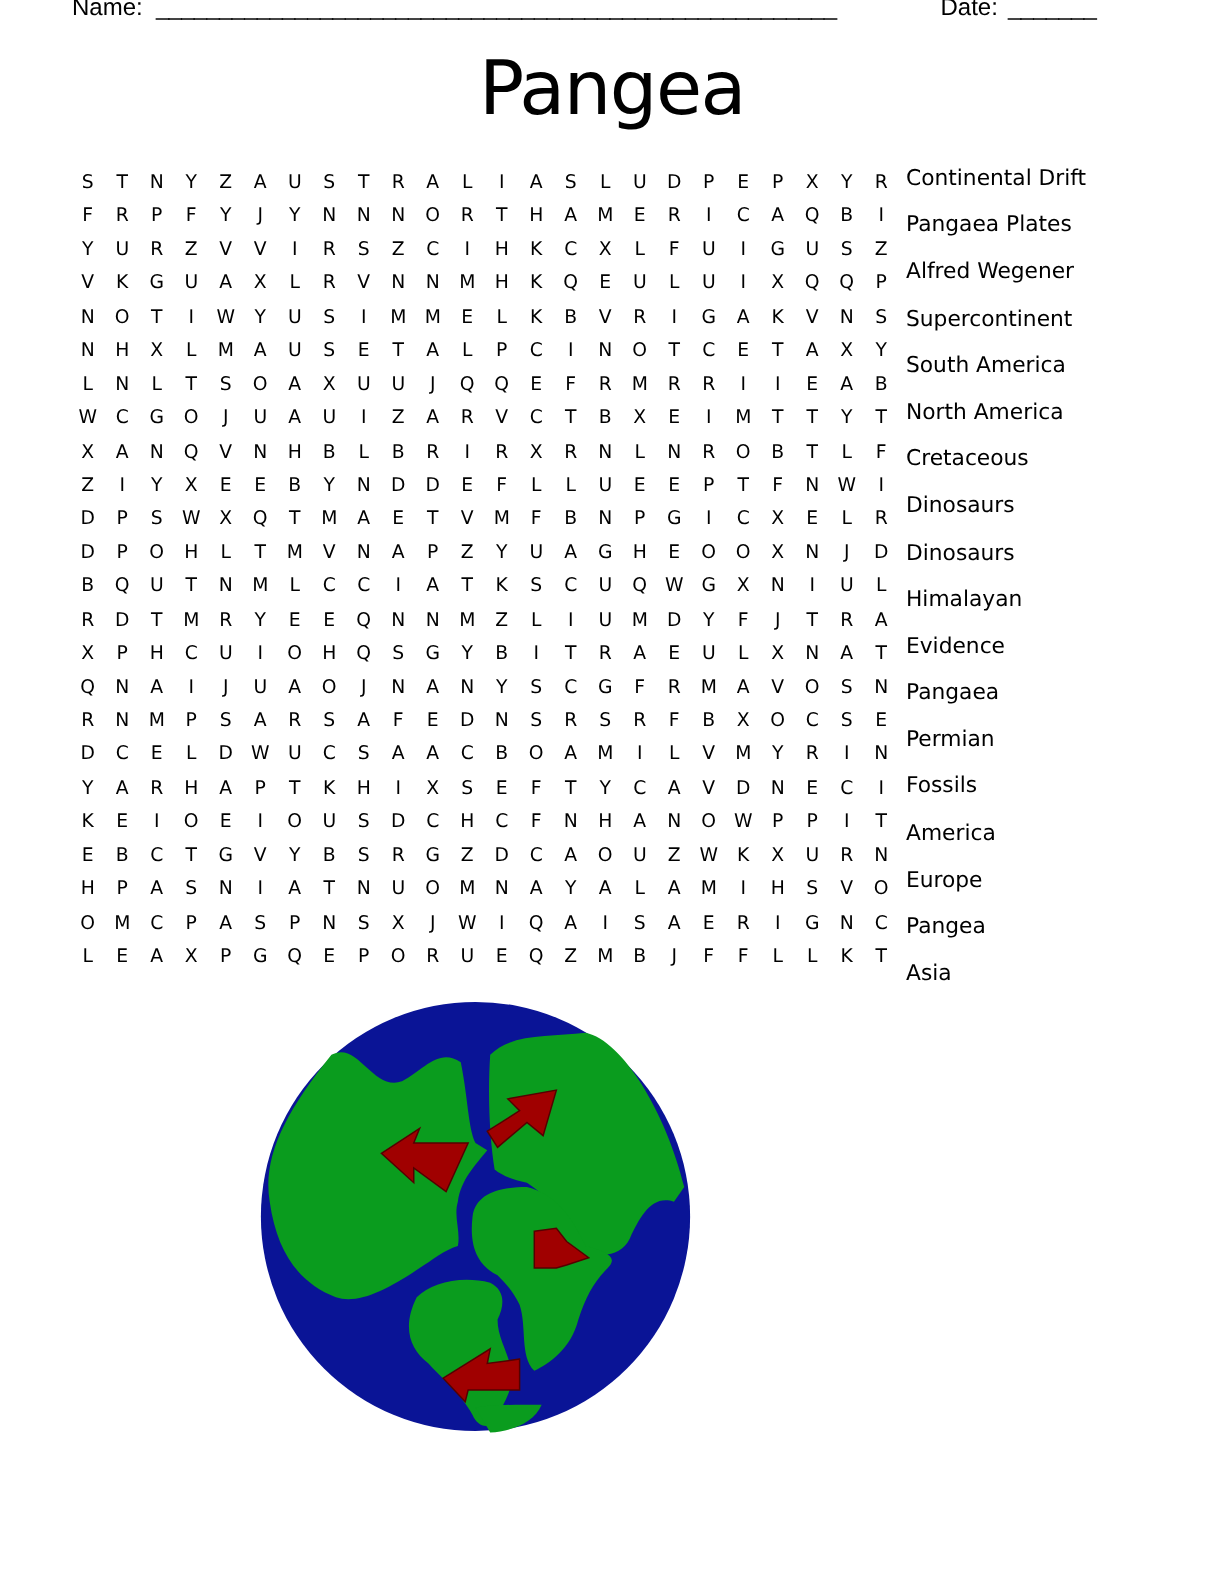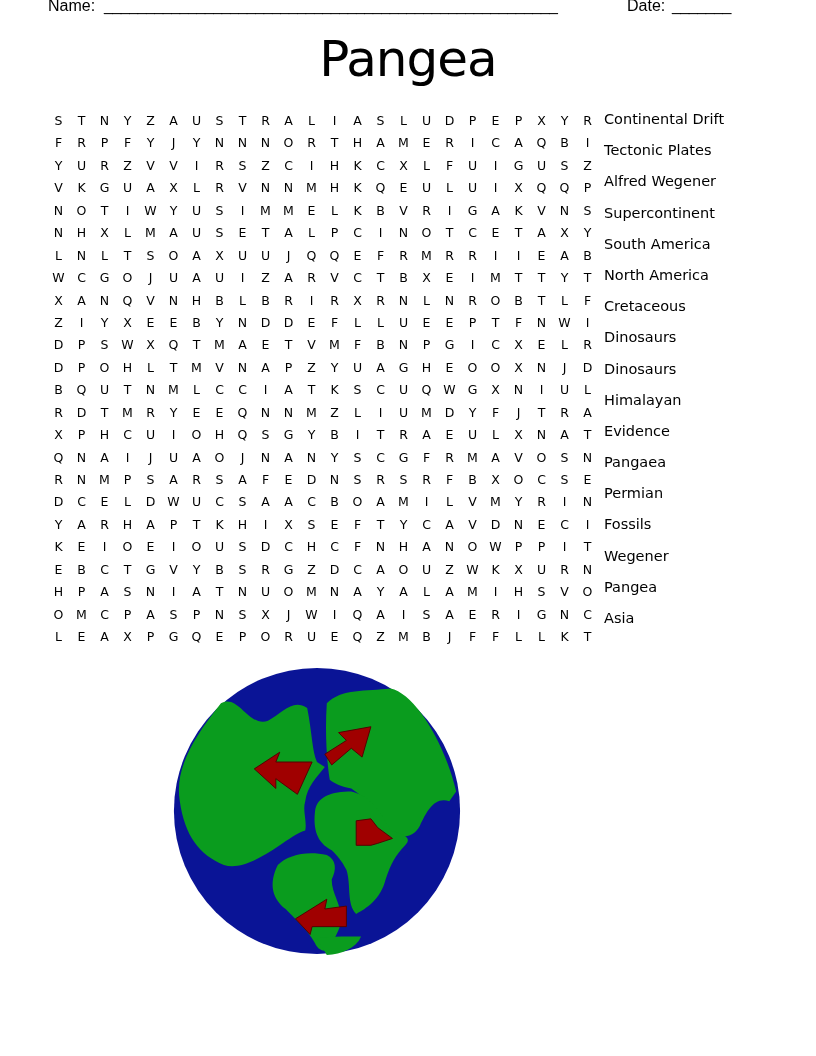--- a/index.html
+++ b/index.html
@@ -651,34 +651,35 @@
       <span class="cell">F</span>
       <span class="cell">L</span>
       <span class="cell">L</span>
       <span class="cell">K</span>
       <span class="cell">T</span>
     </div>
   </div>
 
 <div class="wordlist" id="wordlist">
     <div class="word">Continental Drift</div>
-    <div class="word">Tectonic Plates</div>
+    <div class="word">Pangaea Plates</div>
     <div class="word">Alfred Wegener</div>
     <div class="word">Supercontinent</div>
     <div class="word">South America</div>
     <div class="word">North America</div>
     <div class="word">Cretaceous</div>
     <div class="word">Dinosaurs</div>
     <div class="word">Dinosaurs</div>
     <div class="word">Himalayan</div>
     <div class="word">Evidence</div>
     <div class="word">Pangaea</div>
     <div class="word">Permian</div>
     <div class="word">Fossils</div>
-    <div class="word">Wegener</div>
+    <div class="word">America</div>
+    <div class="word">Europe</div>
     <div class="word">Pangea</div>
     <div class="word">Asia</div>
   </div>
 
 <svg class="globe" viewBox="0 0 300 300">
   <circle cx="150" cy="150" r="146" fill="#0a1496"></circle>
 
   <path d="M52 40 C70 30 80 65 100 58 C115 50 125 35 140 45 C145 70 145 90 150 100 L158 105 C150 115 140 125 138 140 C135 150 140 160 138 170 C130 172 120 180 112 185 C90 200 70 210 55 205 C30 195 15 175 10 140 C5 110 20 80 52 40 Z" fill="#0a9c1e"></path>
 
   <path d="M160 40 C175 25 200 28 225 25 C250 30 280 80 292 130 L285 140 C270 135 262 150 255 165 C250 175 240 178 228 175 C215 160 205 140 185 127 C175 125 168 122 163 118 C160 100 158 70 160 40 Z" fill="#0a9c1e"></path>

